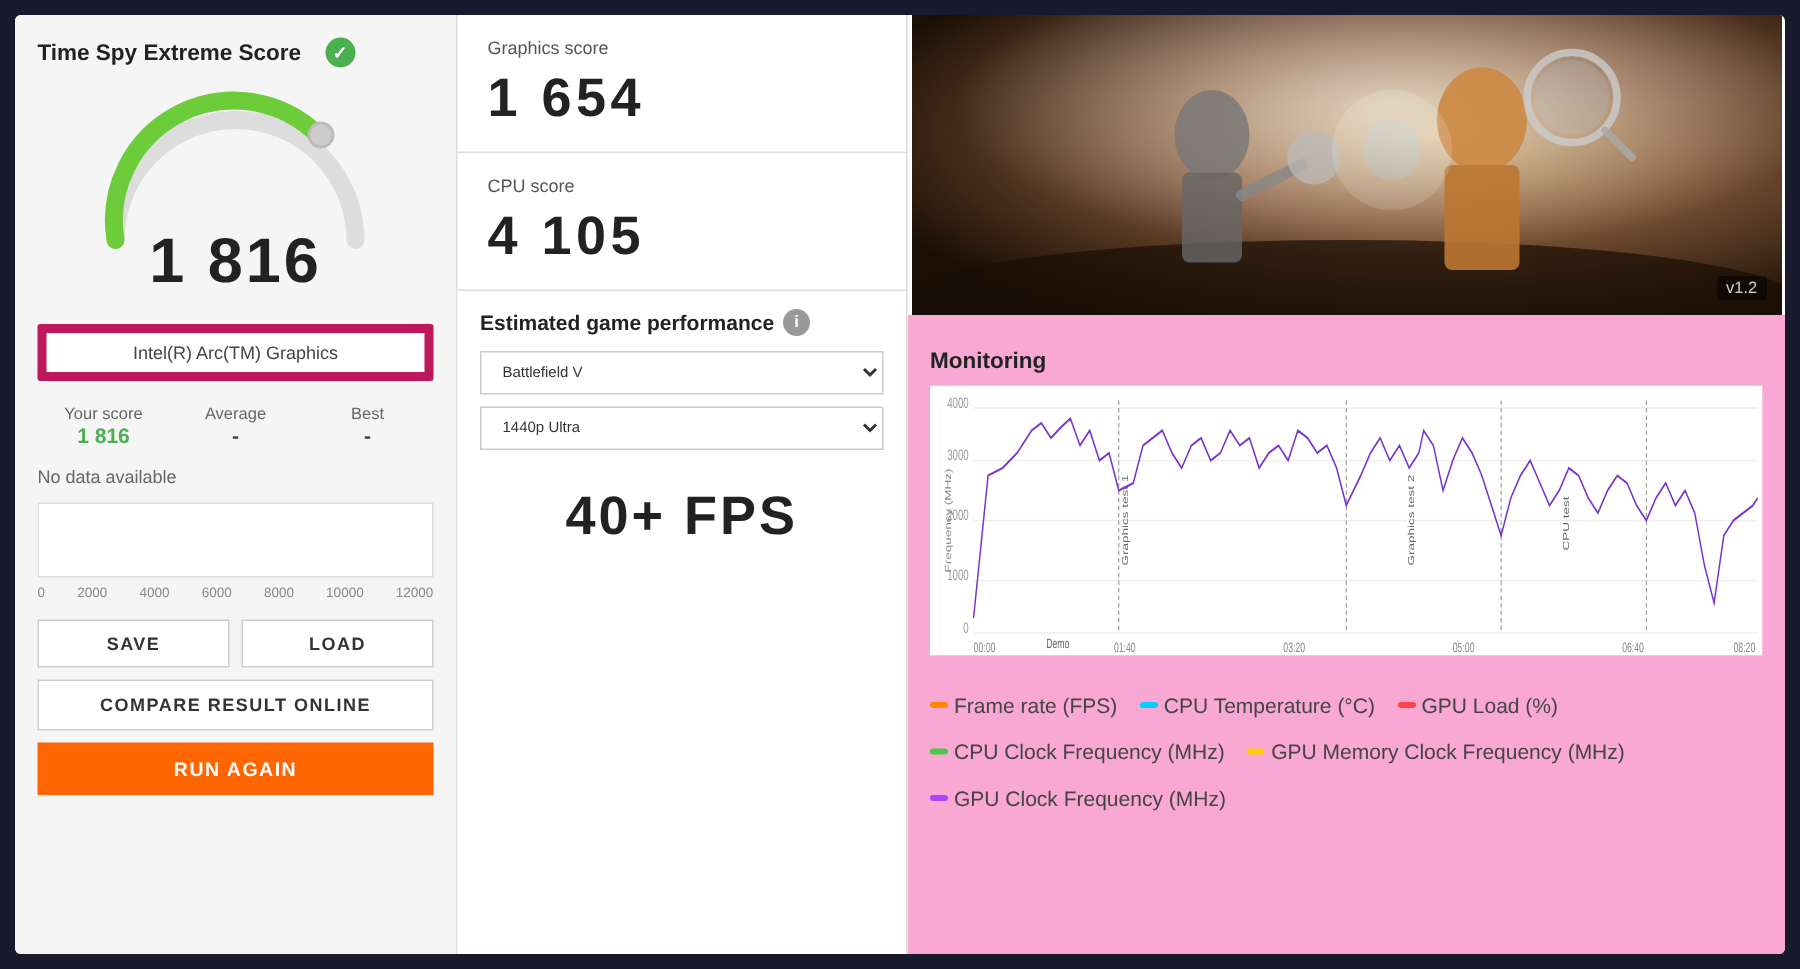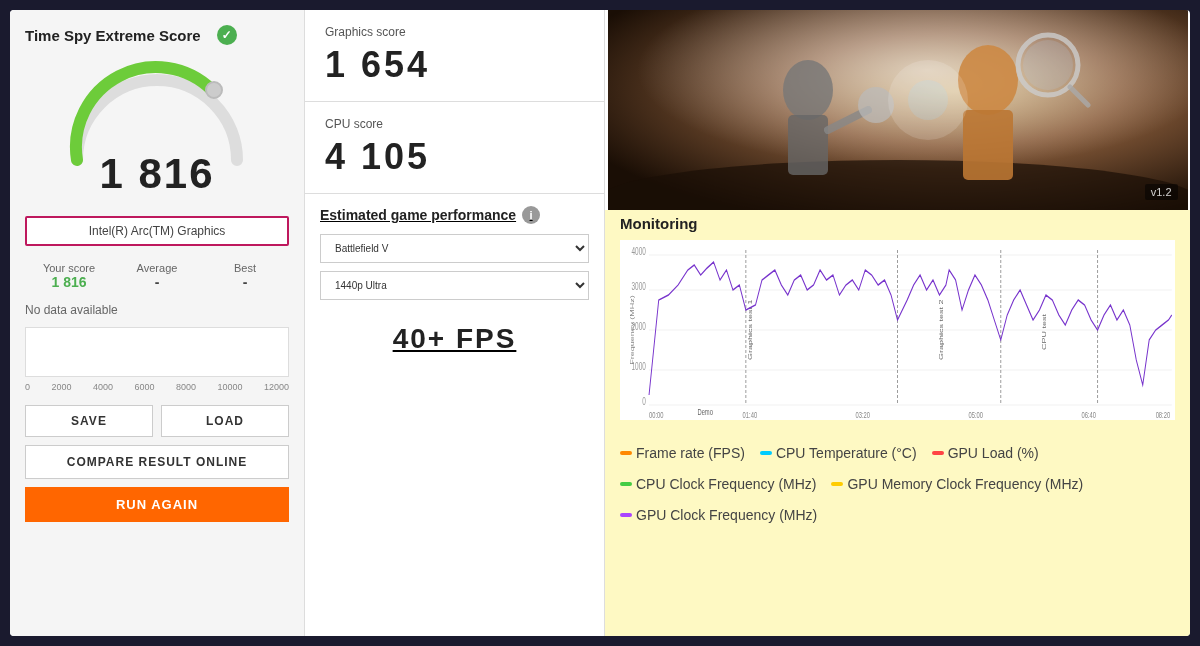--- a/index.html
+++ b/index.html
@@ -67,21 +67,21 @@
     .main-score {
       font-size: 42px;
       font-weight: bold;
       color: #222;
       text-align: center;
       margin-top: -30px;
       letter-spacing: 2px;
     }
     .gpu-name {
       background: #fff;
-      border: 2px solid #be185d;
+      border: 6px solid #be185d;
       padding: 6px 10px;
       font-size: 12px;
       color: #444;
       text-align: center;
       margin: 8px 0;
       border-radius: 2px;
     }
     .score-comparison {
       display: flex;
       justify-content: space-between;
@@ -187,21 +187,20 @@
       font-size: 36px;
       font-weight: bold;
       color: #222;
       letter-spacing: 3px;
     }
     .game-performance {
       padding: 12px 15px;
       flex: 1;
       background: #fff;
       position: relative;
-      text-decoration: underline;
     }
     .game-perf-header {
       display: flex;
       align-items: center;
       gap: 6px;
       margin-bottom: 10px;
     }
     .game-perf-title {
       font-size: 14px;
       font-weight: bold;
@@ -225,21 +224,21 @@
       padding: 7px 10px;
       border: 1px solid #ccc;
       background: #fff;
       font-size: 10px;
       color: #333;
       margin-bottom: 8px;
       cursor: pointer;
       appearance: auto;
     }
     .fps-display {
-      font-size: 28px;
+      font-size: 36px;
       font-weight: bold;
       color: #222;
       text-align: center;
       margin-top: 15px;
       letter-spacing: 2px;
     }
 
     
     .right-panel {
       flex: 1;
@@ -260,22 +259,22 @@
       bottom: 10px;
       right: 10px;
       background: rgba(0,0,0,0.5);
       color: rgba(255,255,255,0.8);
       font-size: 11px;
       padding: 2px 6px;
       border-radius: 2px;
     }
     .monitoring-section {
       flex: 1;
-      background: #fef9c3;
-      padding: 5px 15px;
+      background: #f9a8d4;
+      padding: 22px 15px;
       overflow: hidden;
     }
     .monitoring-title {
       font-size: 15px;
       font-weight: bold;
       color: #222;
       margin-bottom: 8px;
     }
     .monitor-chart {
       width: 100%;

